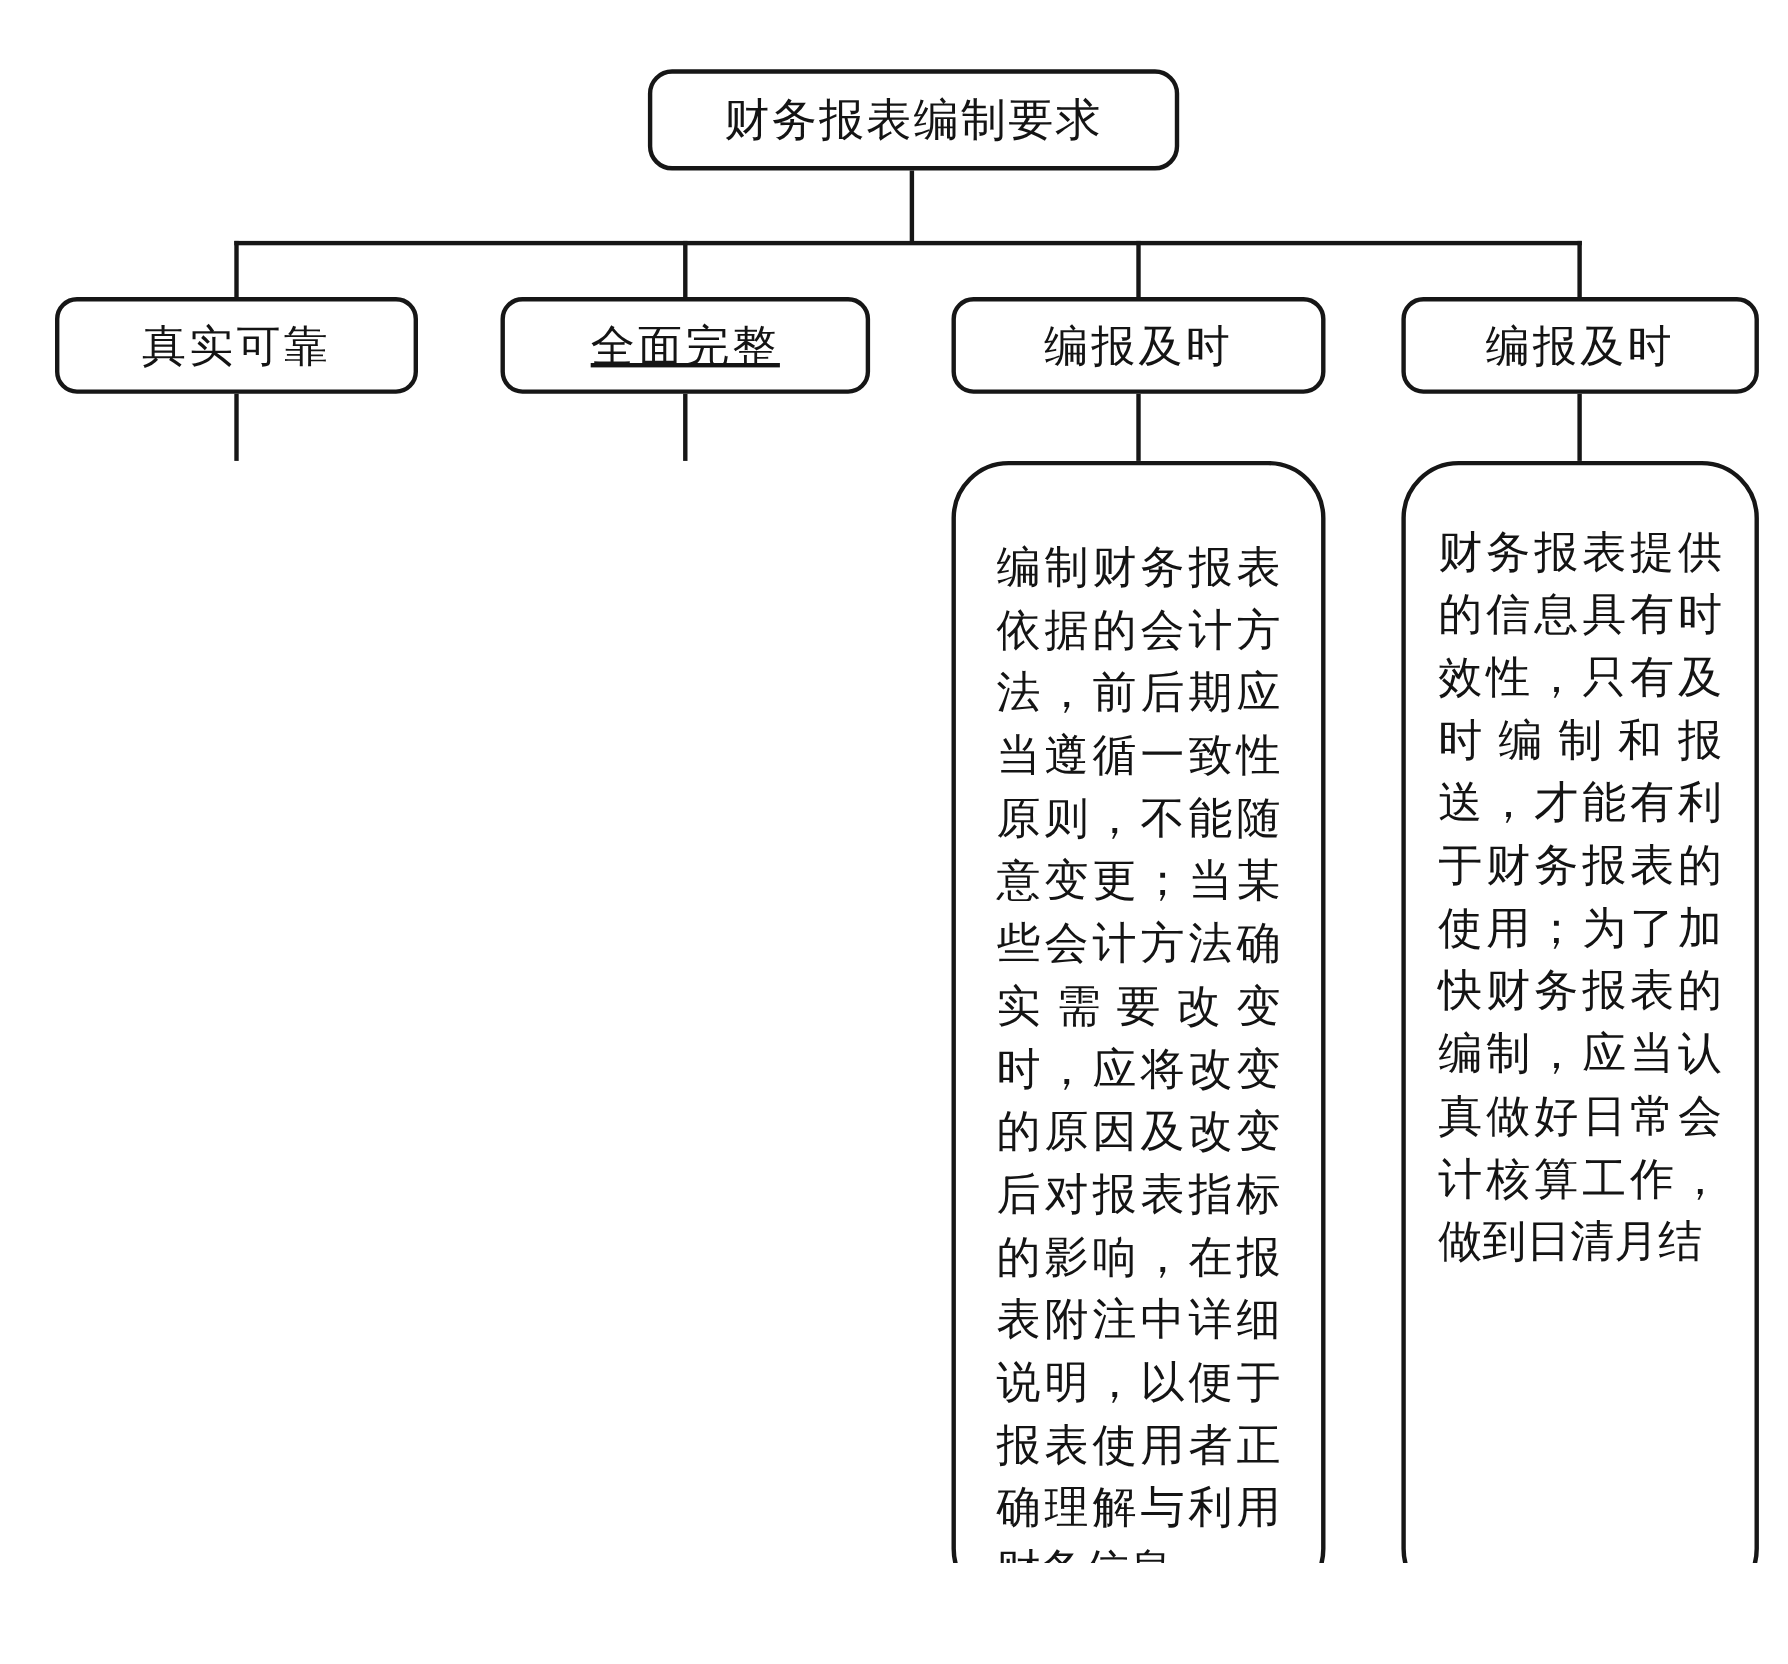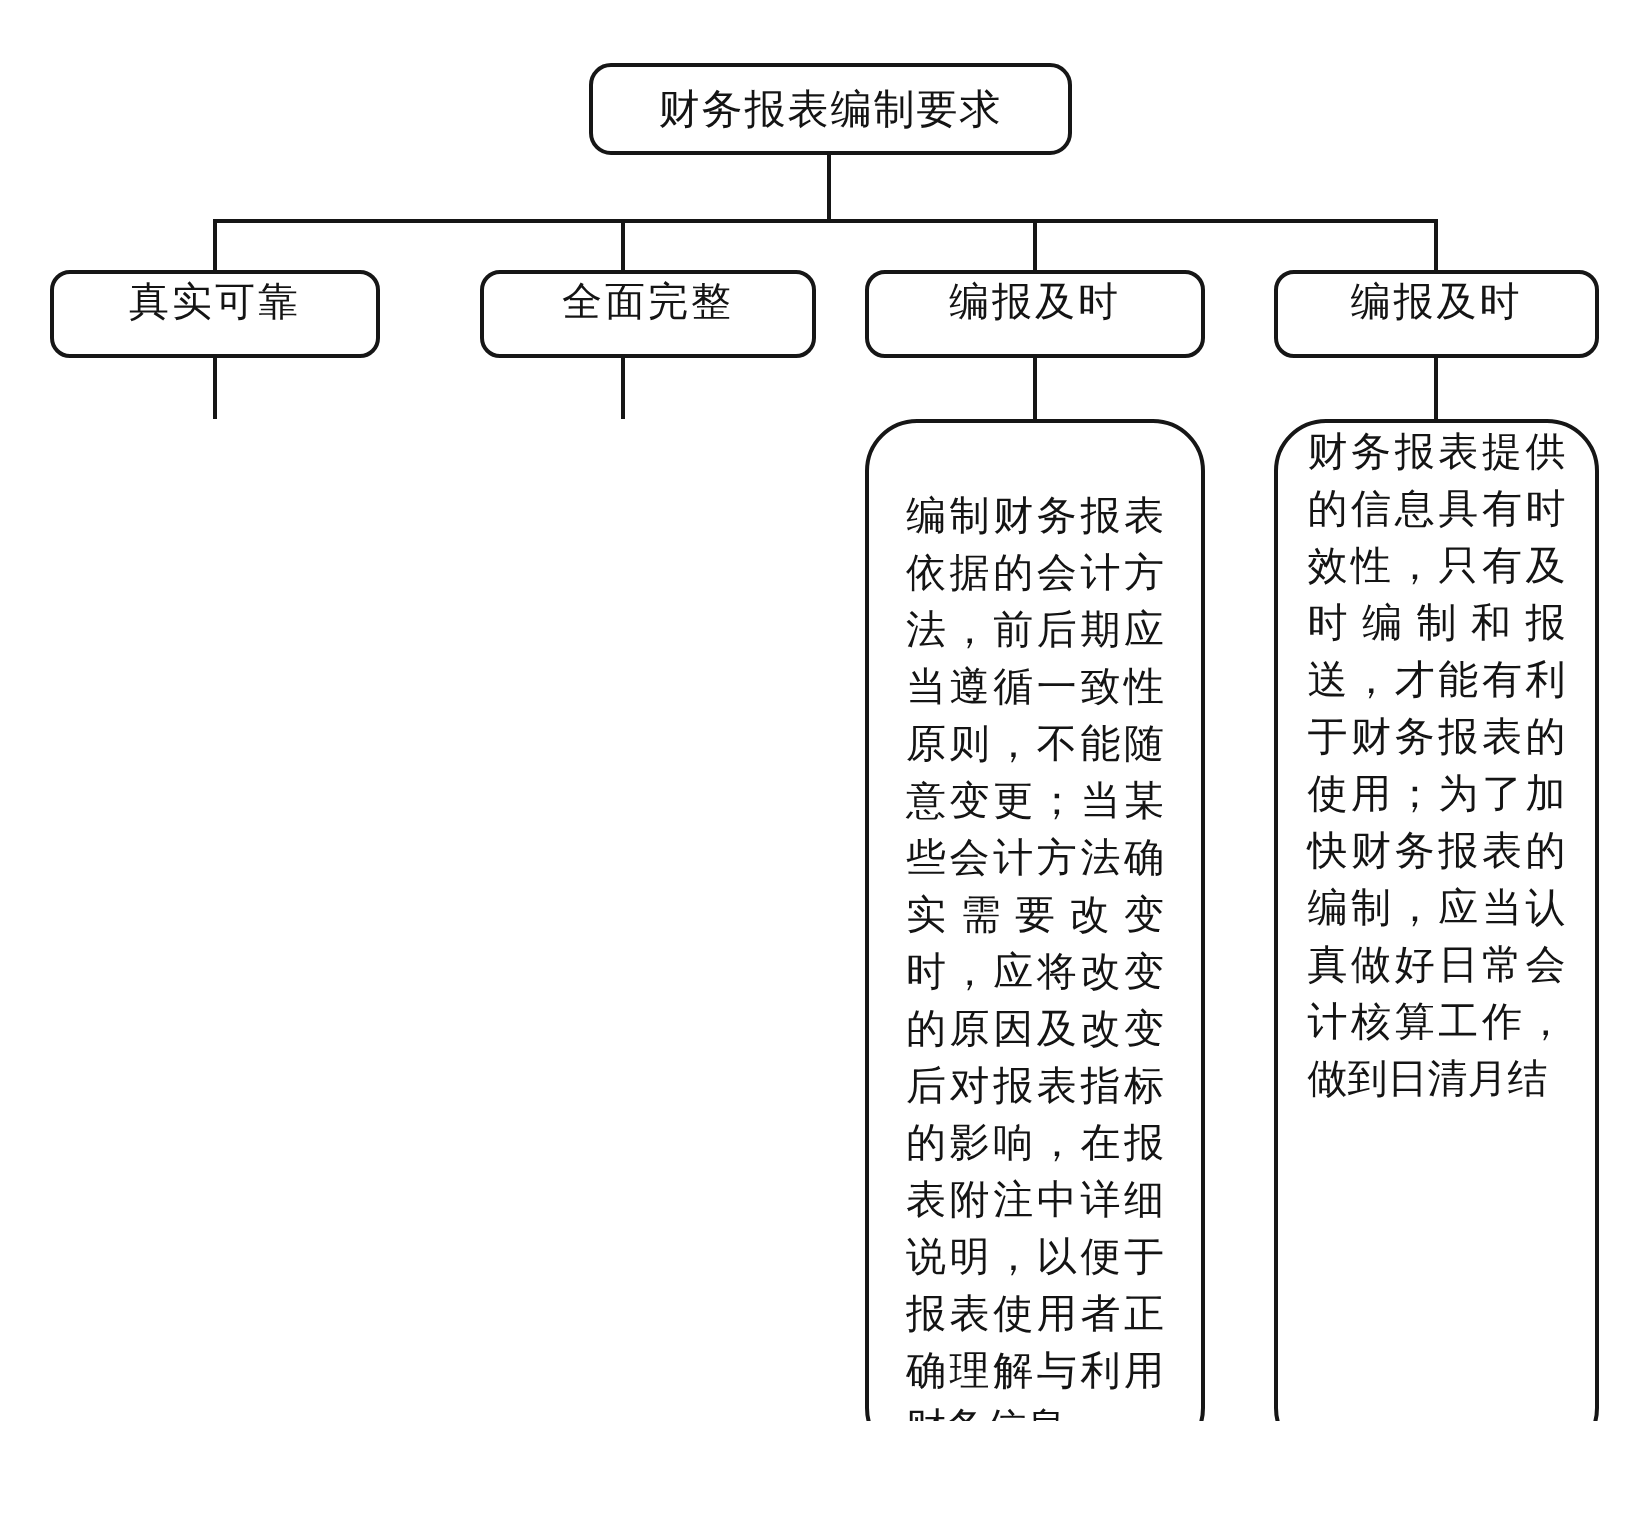--- a/index.html
+++ b/index.html
@@ -29,43 +29,44 @@
     width: 483px; height: 92px;
     border-radius: 22px;
     display: flex; align-items: center; justify-content: center;
     font-size: 41px;
     letter-spacing: 2px;
     white-space: nowrap;
   }
   .head-node {
     top: 270px; height: 88px;
     border-radius: 20px;
-    display: flex; justify-content: center;
+    display: flex; align-items: center; justify-content: center;
     font-size: 40px;
     letter-spacing: 3px;
     white-space: nowrap;
   }
   .detail-node {
     top: 419px; height: 1041px;
     border-radius: 52px;
     display: flex; align-items: flex-end; justify-content: center;
   }
   .detail-node.v-top {
     align-items: flex-start;
+    padding-top: 50px;
   }
   .detail-text {
     width: 258px;
     font-size: 40px;
     line-height: 57px;
     text-align: justify;
     text-align-last: left;
   }
   
   .c1 { left: 50px;   width: 330px; }
-  .c2 { left: 480px;  width: 336px; }
+  .c2 { left: 455px;  width: 336px; text-decoration: underline; }
   .c3 { left: 865px;  width: 340px; }
   .c4 { left: 1274px; width: 325px; }
 </style>
 </head>
 <body>
 
 <div class="canvas">
 
   <div class="node title-node">
     <span>财务报表编制要求</span>

